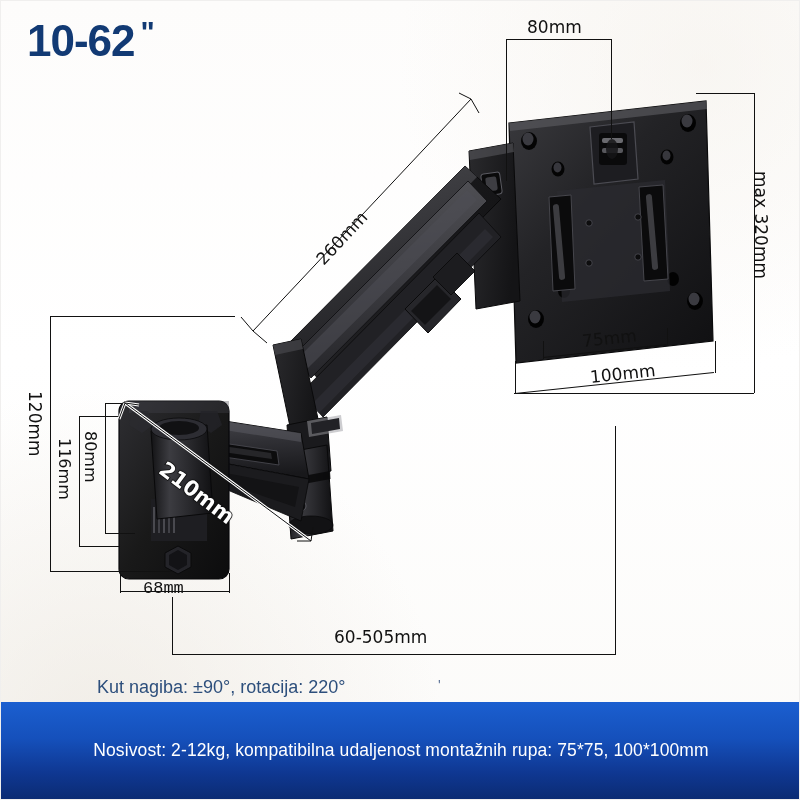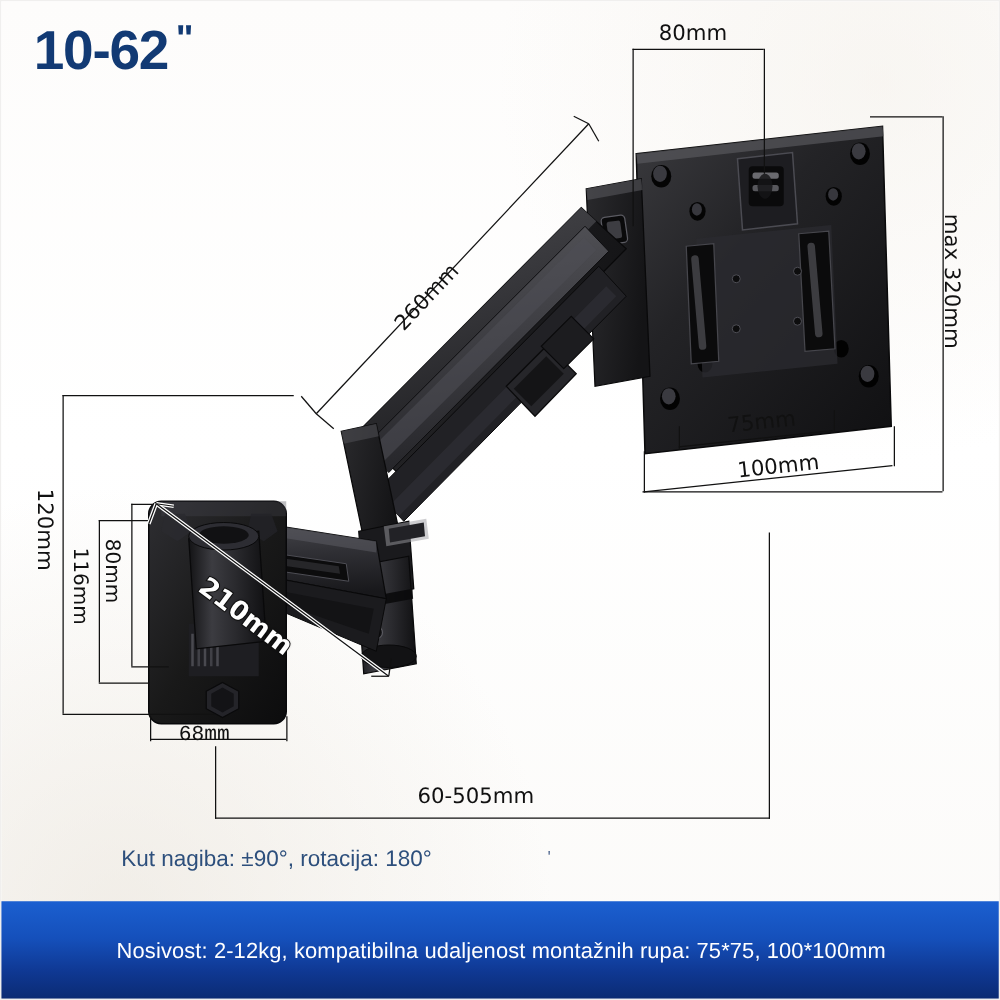--- a/index.html
+++ b/index.html
@@ -87,21 +87,21 @@
     left: 437px;
     top: 676px;
     font-size: 14px;
     color: #5b7196;
   }
   #banner {
     position: absolute;
     left: 0;
     bottom: 0;
     width: 800px;
-    height: 78px;
+    height: 97px;
     background: linear-gradient(180deg, #1b5fd0 0%, #1550bb 38%, #0f3893 72%, #0b2b73 100%);
     display: flex;
     align-items: center;
     justify-content: center;
   }
   #banner-text {
     color: #ffffff;
     font-size: 17.5px;
     white-space: nowrap;
     letter-spacing: 0.1px;
@@ -349,20 +349,20 @@
       <line x1="124" y1="402" x2="138" y2="404"></line>
       <line x1="310" y1="540" x2="296" y2="540"></line>
       <line x1="310" y1="540" x2="312" y2="526"></line>
     </g>
   </svg>
 
   <div class="dim-label" style="left:308px; top:227px; transform: rotate(-47deg); transform-origin: 50% 50%;">260mm</div>
 
   <div class="dim-label" style="left:152px; top:480px; transform: rotate(37deg); transform-origin: 50% 50%; color:#ffffff; font-weight:bold; font-size:21px; -webkit-text-stroke: 1.6px #111111; paint-order: stroke fill; text-shadow: 0 0 2px rgba(0,0,0,0.55);">210mm</div>
 
-  <div id="tilt-note">Kut nagiba: ±90°, rotacija: 180°</div>
+  <div id="tilt-note">Kut nagiba: ±90°, rotacija: 220°</div>
   <div id="tilt-tick">'</div>
 
   <div id="banner">
     <span id="banner-text">Nosivost: 2-12kg, kompatibilna udaljenost montažnih rupa: 75*75, 100*100mm</span>
   </div>
 
 </div>
 
 </body></html>

